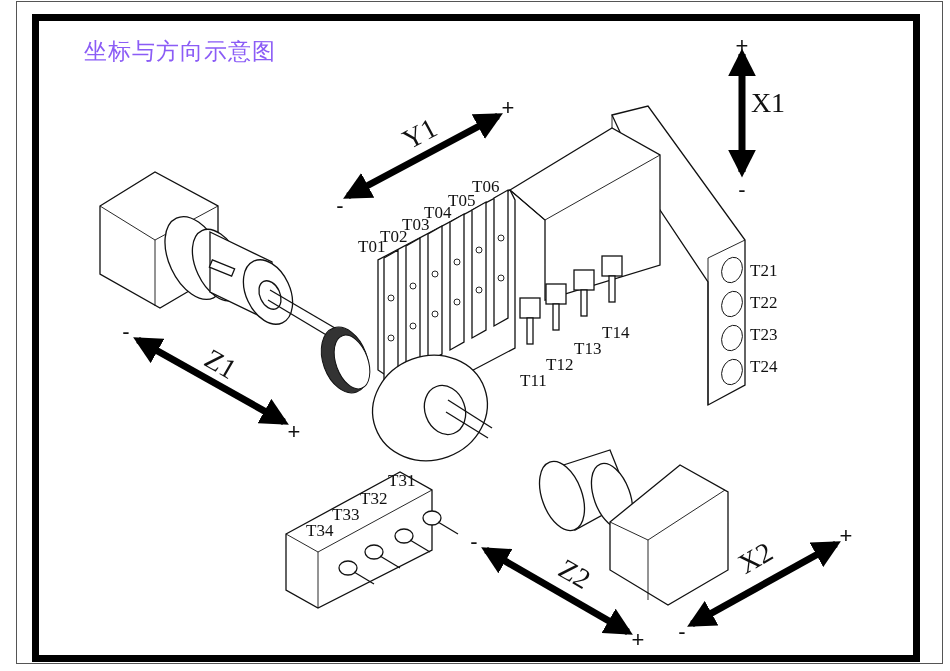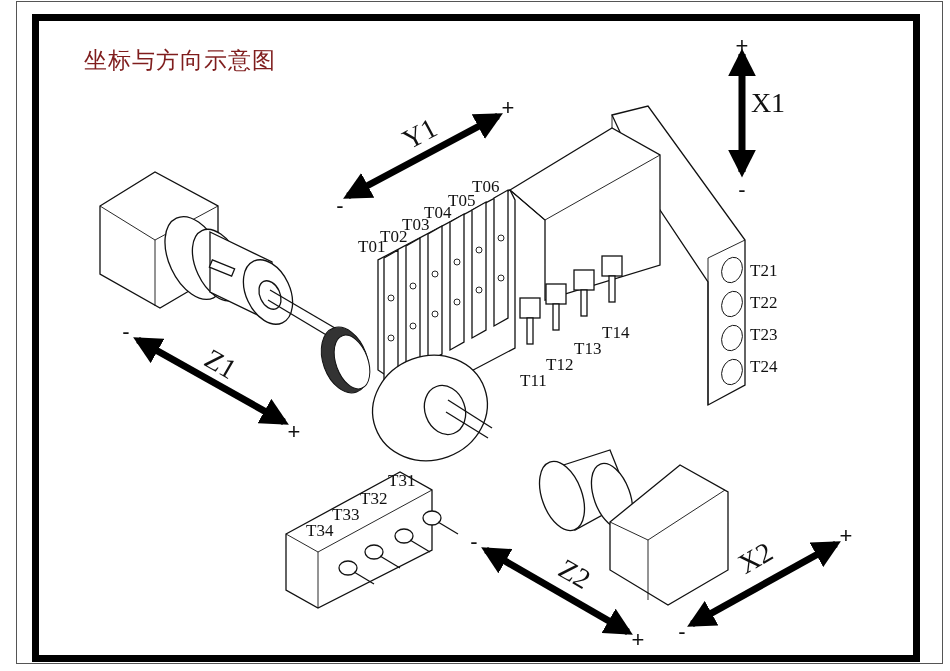--- a/index.html
+++ b/index.html
@@ -1,19 +1,19 @@
 <!DOCTYPE html>
 <html><head>
 <meta charset="utf-8">
 <style>
   html, body { margin: 0; padding: 0; background: #ffffff; }
   body { width: 950px; height: 671px; position: relative; overflow: hidden; font-family: "Liberation Serif", "DejaVu Serif", serif; }
   .outer-frame { position: absolute; left: 16px; top: 1px; width: 927px; height: 663px; border: 1px solid #555; box-sizing: border-box; }
   .inner-frame { position: absolute; left: 32px; top: 14px; width: 888px; height: 648px; border: 7px solid #000; box-sizing: border-box; }
-  .title { position: absolute; left: 84px; top: 36px; font-family: "DejaVu Sans", sans-serif; font-size: 23px; color: #7f1d1d; letter-spacing: 1px; margin-top: 9px; }
+  .title { position: absolute; left: 84px; top: 36px; font-family: "DejaVu Sans", sans-serif; font-size: 23px; color: #8b5cf6; letter-spacing: 1px; }
   svg#drawing { position: absolute; left: 0; top: 0; }
   .lbl { font-family: "Liberation Serif", "DejaVu Serif", serif; font-size: 17px; fill: #111; }
   .axis-lbl { font-family: "Liberation Serif", "DejaVu Serif", serif; font-size: 28px; fill: #111; }
   .pm { font-family: "Liberation Sans", sans-serif; font-size: 22px; fill: #111; }
   .ln { stroke: #111; stroke-width: 1.3; fill: #fff; }
   .ln-n { stroke: #111; stroke-width: 1.3; fill: none; }
   .thin { stroke: #111; stroke-width: 0.9; fill: none; }
 </style>
 </head>
 <body>

